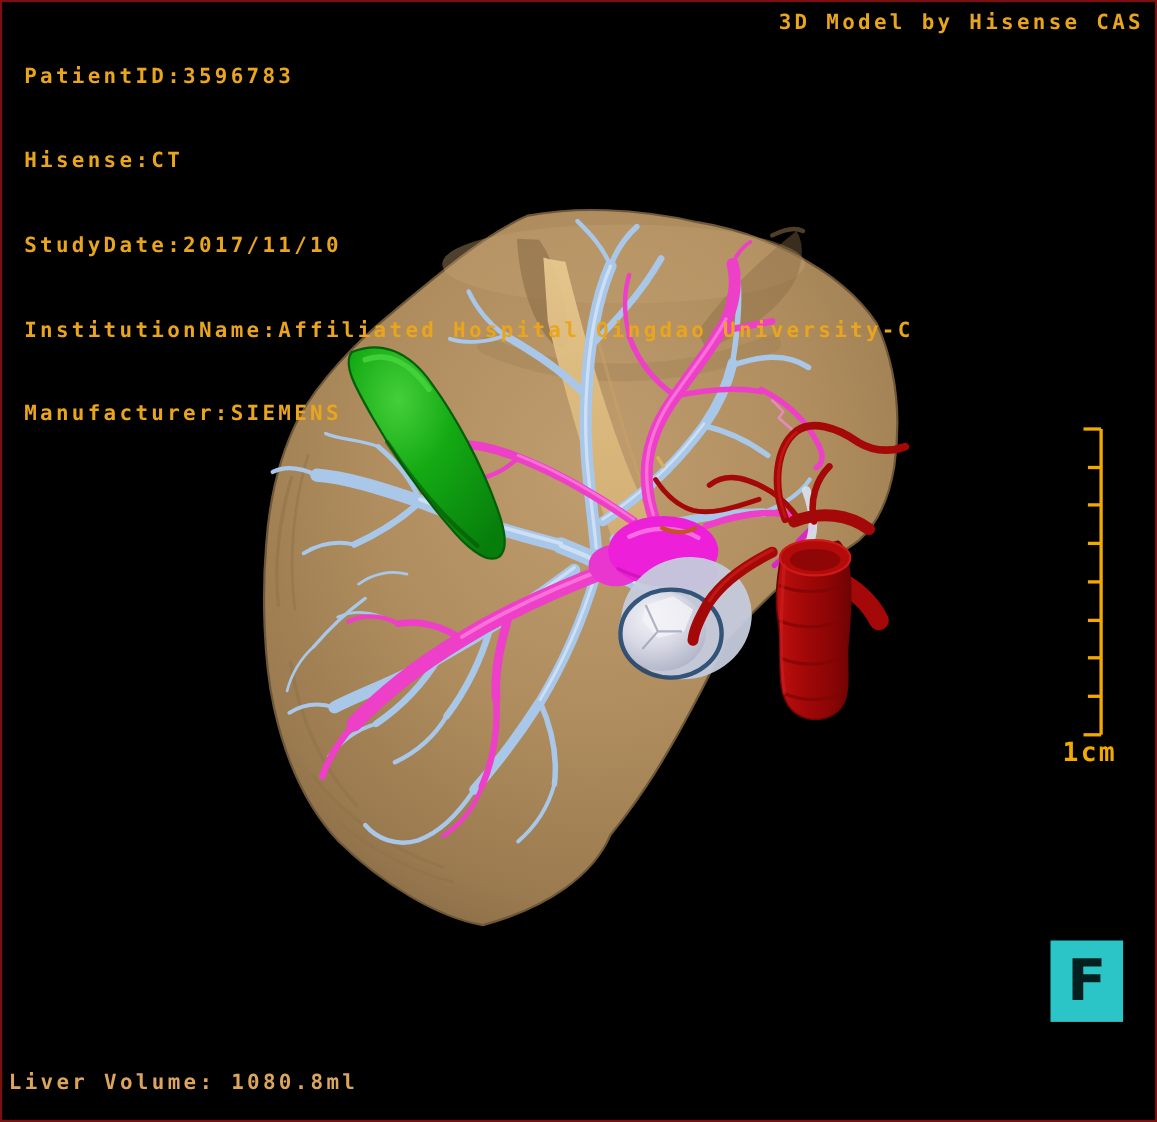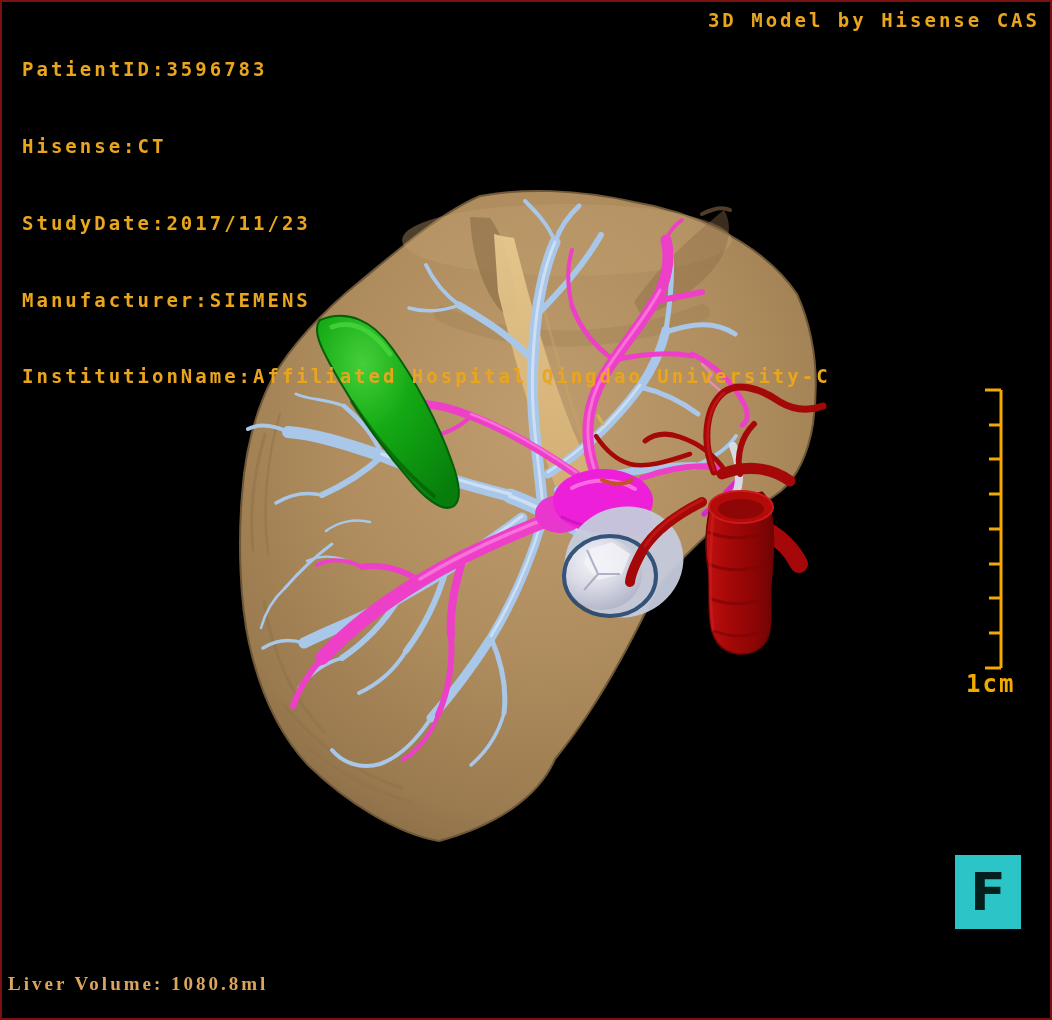--- a/index.html
+++ b/index.html
@@ -5,21 +5,21 @@
   html,body{margin:0;padding:0;background:#000;}
   #screen{
     position:relative;width:1052px;height:1020px;background:#000;
     overflow:hidden;box-sizing:border-box;
     border:2px solid var(--border,#7A1010);
     font-family:"DejaVu Sans Mono","Liberation Mono",monospace;
   }
   .ovl{position:absolute;font-weight:bold;font-size:19px;letter-spacing:3px;white-space:pre;}
   #patient-block{left:20px;top:4px;line-height:25.6px;color:var(--overlay-text,#E9A51E);}
   #watermark{right:10px;top:7px;color:var(--overlay-text,#E9A51E);text-align:center;}
-  #volume-readout{left:6px;top:971px;color:var(--volume-text,#DCA55E);font-family:Liberation Serif, serif;}
+  #volume-readout{left:6px;top:971px;color:var(--volume-text,#DCA55E);}
   #viewport-svg{position:absolute;left:0;top:0;}
   #orientation-marker{
     position:absolute;left:953px;top:853px;width:66px;height:74px;
     background:var(--marker-bg,#2BC5C8);color:#04201E;
     display:flex;align-items:center;justify-content:center;
     font-family:"DejaVu Sans","Liberation Sans",sans-serif;
     font-size:52px;font-weight:bold;cursor:pointer;
   }
   #brand-logo{
     position:absolute;left:714px;top:938px;height:78px;line-height:78px;
@@ -247,23 +247,23 @@
       <line x1="987" y1="596" x2="999" y2="596"></line>
       <line x1="987" y1="631" x2="999" y2="631"></line>
       <line x1="983" y1="666" x2="999" y2="666"></line>
     </g>
     <text x="964" y="690" class="scale-label" fill="var(--scale-bar,#F2AA00)">1cm</text>
   </svg>
 
   <div id="patient-block" class="ovl">
     <div>PatientID:3596783</div>
     <div>Hisense:CT</div>
-    <div>StudyDate:2017/11/23</div>
+    <div>StudyDate:2017/11/10</div>
+    <div>InstitutionName:Affiliated Hospital Qingdao University-C</div>
     <div>Manufacturer:SIEMENS</div>
-    <div>InstitutionName:Affiliated Hospital Qingdao University-C</div>
   </div>
 
   <div id="watermark" class="ovl">3D Model by Hisense CAS</div>
 
   <div id="volume-readout" class="ovl">Liver Volume: 1080.8ml</div>
 
   <div id="orientation-marker">F</div>
 
 
 </div>

